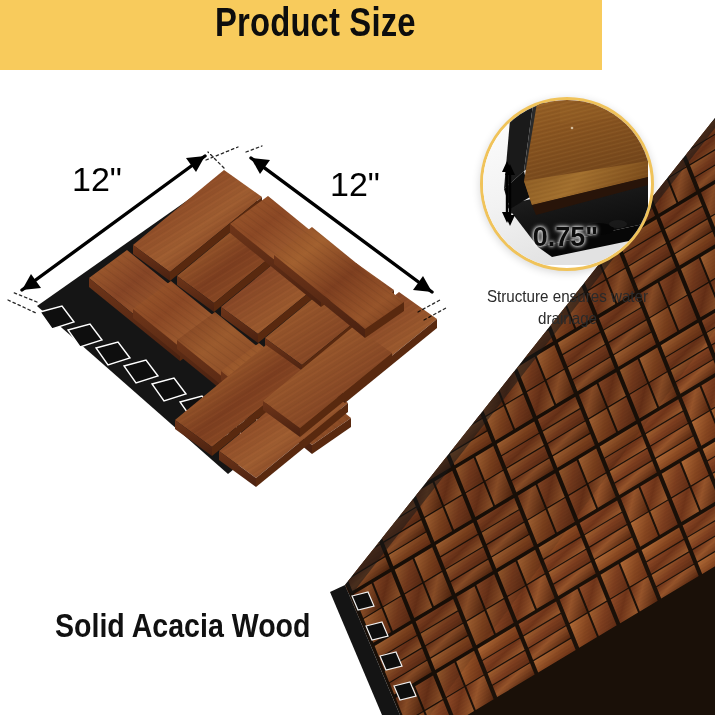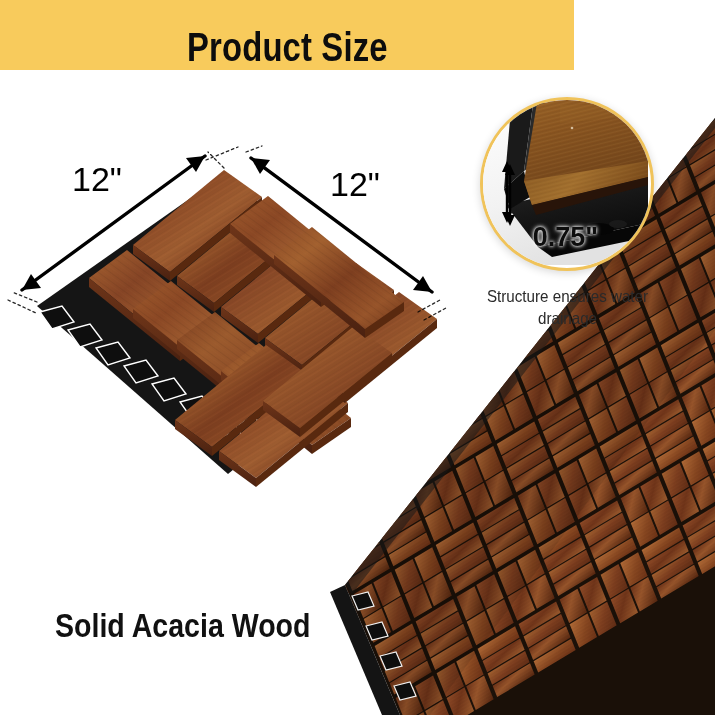--- a/index.html
+++ b/index.html
@@ -6,21 +6,21 @@
   body{
     width:715px;height:715px;background:#ffffff;overflow:hidden;
     font-family:"Liberation Sans","DejaVu Sans",sans-serif;
     -webkit-font-smoothing:antialiased;
   }
   #stage{position:relative;width:715px;height:715px;background:#fff;overflow:hidden;}
 
   
   .banner{
     position:absolute;left:0;top:0;width:574px;height:70px;
-    background:#F8CB5C;display:flex;align-items:flex-end;justify-content:center;
+    background:#F8CB5C;display:flex;align-items:flex-start;justify-content:center;padding-left:28px;
   }
   .banner-title{
     font-family:"Liberation Sans Narrow","Liberation Sans",sans-serif;
     font-weight:700;font-size:40px;color:#0d0d0d;letter-spacing:.2px;
     transform:scaleX(.82);transform-origin:center;white-space:nowrap;
   }
 
   
   .bigfoot{
     position:absolute;left:55px;top:606px;

